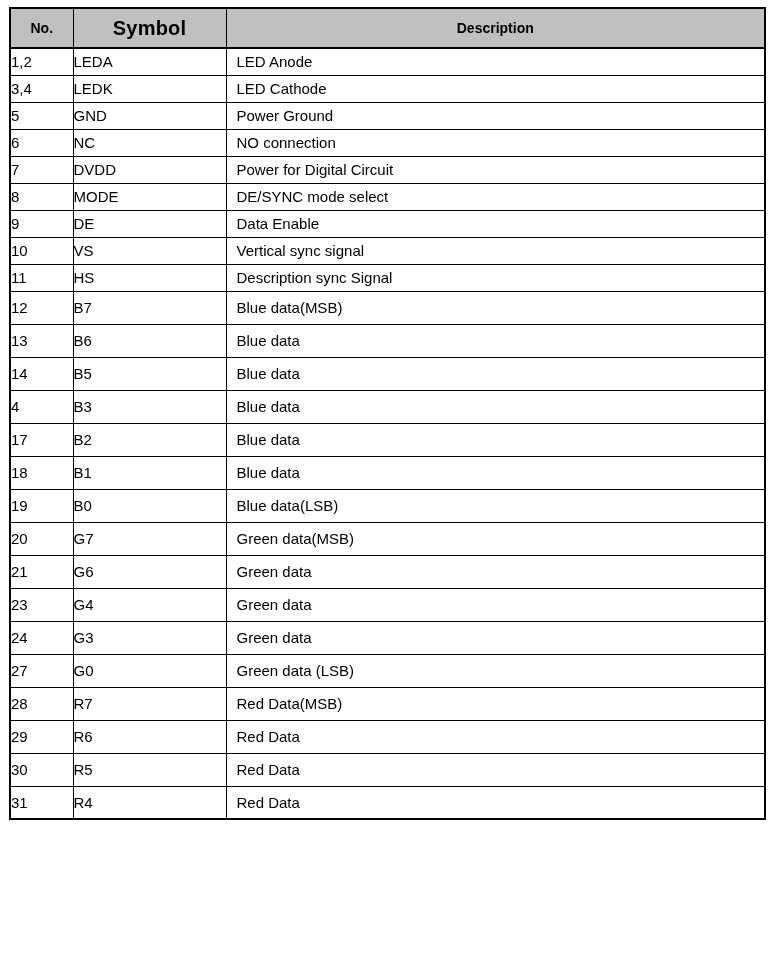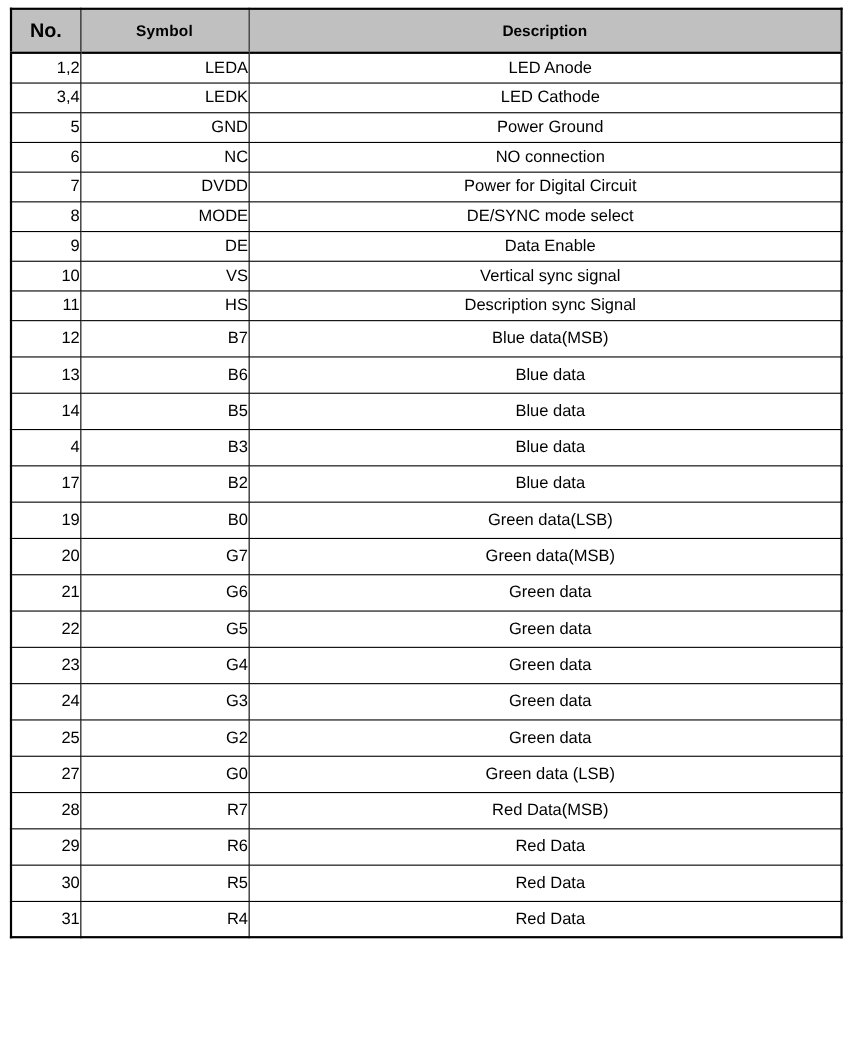--- a/index.html
+++ b/index.html
@@ -38,32 +38,32 @@
     white-space: nowrap;
   }
   .pin-table thead tr { height: 40px; }
   .pin-table thead th {
     background: var(--header-bg);
     font-weight: bold;
     text-align: center;
     vertical-align: middle;
     border-bottom: 2px solid var(--border-color);
   }
-  .col-no   { width: 63px;  font-size: 18px; }
-  .col-symbol { width: 153px; font-size: 14px; letter-spacing: 0.2px; }
+  .col-no   { width: 63px;  font-size: 14px; }
+  .col-symbol { width: 153px; font-size: 20px; letter-spacing: 0.2px; }
   .col-desc { font-size: 14px; }
   .pin-table tbody tr.row-short { height: 27px; }
   .pin-table tbody tr.row-tall  { height: 33px; }
   .pin-table tbody td {
     font-size: 15px;
     vertical-align: middle;
   }
-  td.cell-no, td.cell-symbol { text-align: right; }
-  td.cell-description { text-align: center; padding-left: 10px; }
-  td.symbol-large { font-size: 17.5px; padding-left: 15px; }
+  td.cell-no, td.cell-symbol { text-align: left; }
+  td.cell-description { text-align: left; padding-left: 10px; }
+  td.symbol-large { font-size: 17.5px; }
 </style>
 </head>
 <body>
 
 <div class="page">
   <table class="pin-table">
     <thead>
       <tr>
         <th class="col-no">No.</th>
         <th class="col-symbol">Symbol</th>
@@ -135,52 +135,47 @@
           <td class="cell-no">4</td>
           <td class="cell-symbol">B3</td>
           <td class="cell-description">Blue data</td>
         </tr>
         <tr class="row-tall">
           <td class="cell-no">17</td>
           <td class="cell-symbol">B2</td>
           <td class="cell-description">Blue data</td>
         </tr>
         <tr class="row-tall">
+          <td class="cell-no">18</td>
+          <td class="cell-symbol">B1</td>
+          <td class="cell-description">Blue data</td>
+        </tr>
+        <tr class="row-tall">
           <td class="cell-no">19</td>
           <td class="cell-symbol">B0</td>
-          <td class="cell-description">Green data(LSB)</td>
+          <td class="cell-description">Blue data(LSB)</td>
         </tr>
         <tr class="row-tall">
           <td class="cell-no">20</td>
           <td class="cell-symbol">G7</td>
           <td class="cell-description">Green data(MSB)</td>
         </tr>
         <tr class="row-tall">
           <td class="cell-no">21</td>
           <td class="cell-symbol">G6</td>
           <td class="cell-description">Green data</td>
         </tr>
         <tr class="row-tall">
-          <td class="cell-no">22</td>
-          <td class="cell-symbol">G5</td>
-          <td class="cell-description">Green data</td>
-        </tr>
-        <tr class="row-tall">
           <td class="cell-no">23</td>
           <td class="cell-symbol">G4</td>
           <td class="cell-description">Green data</td>
         </tr>
         <tr class="row-tall">
           <td class="cell-no">24</td>
           <td class="cell-symbol">G3</td>
-          <td class="cell-description">Green data</td>
-        </tr>
-        <tr class="row-tall">
-          <td class="cell-no">25</td>
-          <td class="cell-symbol">G2</td>
           <td class="cell-description">Green data</td>
         </tr>
         <tr class="row-tall">
           <td class="cell-no">27</td>
           <td class="cell-symbol">G0</td>
           <td class="cell-description">Green data (LSB)</td>
         </tr>
         <tr class="row-tall">
           <td class="cell-no">28</td>
           <td class="cell-symbol">R7</td>

